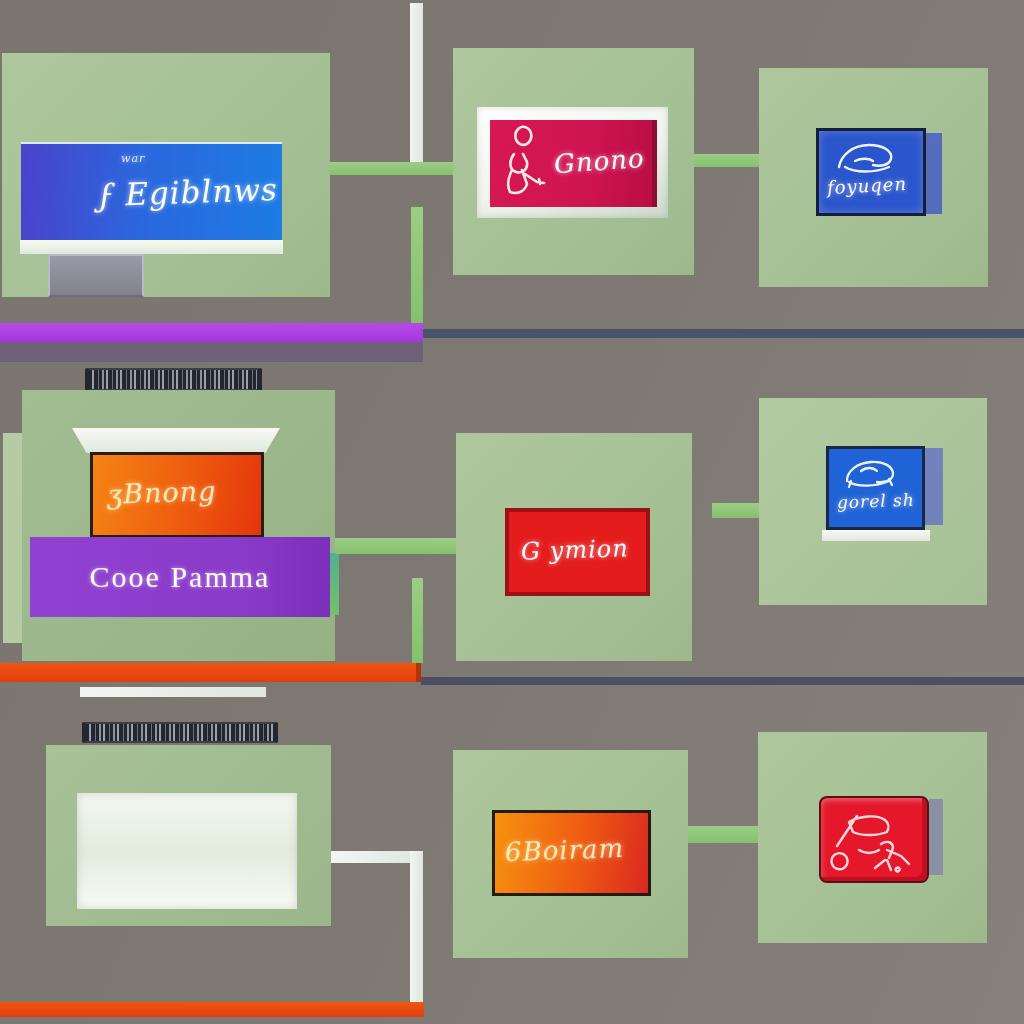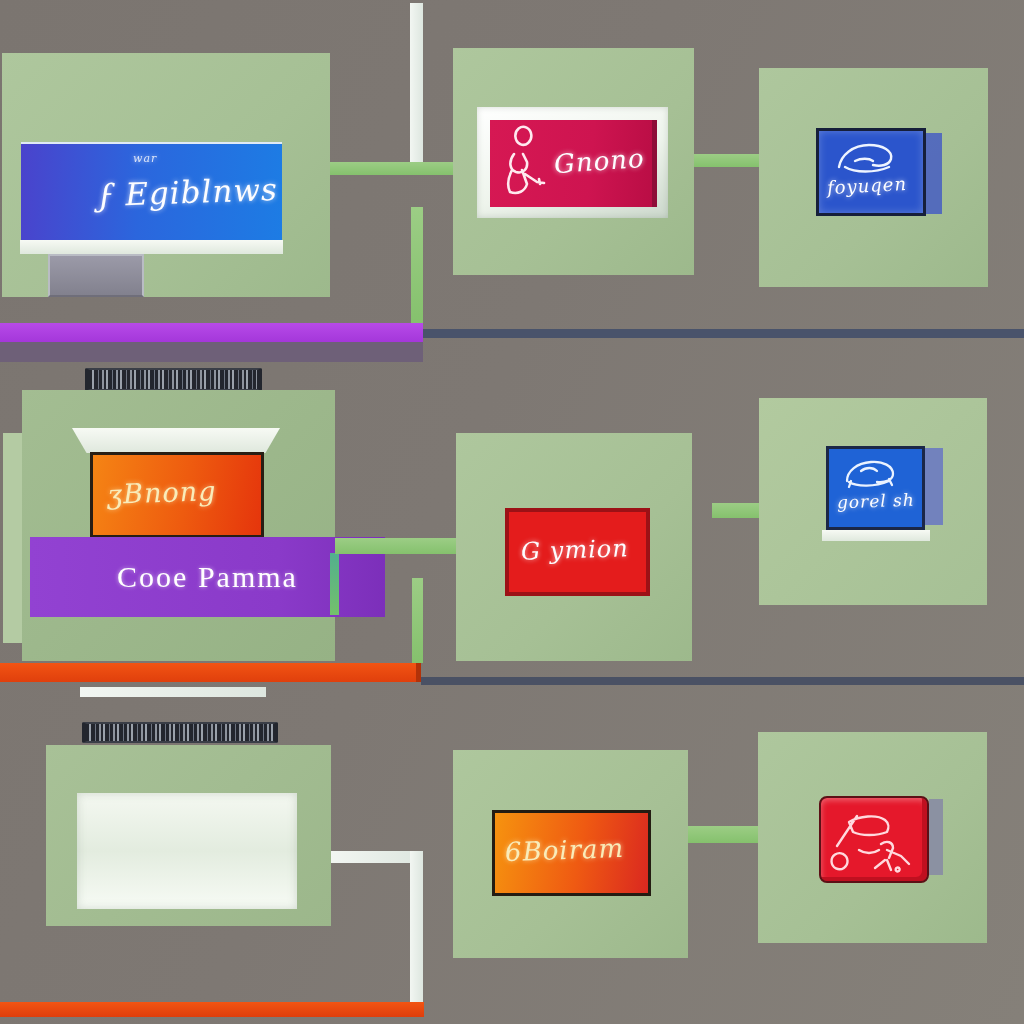--- a/index.html
+++ b/index.html
@@ -33,21 +33,21 @@
 </head>
 <body>
 
 <div id="canvas">
 
   <div class="abs sq" style="left:2px;top:53px;width:328px;height:244px;"></div>
 
   <div class="abs" style="left:21px;top:142px;width:261px;height:98px;
               background:linear-gradient(92deg,#4a43cc 0%,#2b66dd 45%,#1d7ce4 100%);
               border-top:2px solid #dfeaf6;">
-    <div class="abs screen-text" style="left:112px;top:8px;font-size:11px;opacity:.85;">war</div>
+    <div class="abs screen-text" style="left:100px;top:8px;font-size:11px;opacity:.85;">war</div>
     <div class="abs screen-text" style="left:78px;top:30px;font-size:31px;transform:rotate(-2deg);">ϝ Egiblnws</div>
   </div>
   <div class="abs bezel" style="left:20px;top:240px;width:263px;height:14px;"></div>
   <div class="abs" style="left:48px;top:254px;width:96px;height:43px;
               background:linear-gradient(180deg,#9b9aa8,#82818e);
               border:2px solid #b9bcc4;border-bottom-color:#6f6e7a;box-sizing:border-box;"></div>
 
   <div class="abs line-white" style="left:410px;top:3px;width:13px;height:159px;"></div>
 
   <div class="abs conn-green" style="left:330px;top:162px;width:126px;height:13px;"></div>
@@ -88,21 +88,21 @@
   <div class="abs" style="left:22px;top:390px;width:313px;height:271px;
               background:linear-gradient(135deg,#a3bd92,#96b285);"></div>
   <div class="abs" style="left:3px;top:433px;width:19px;height:210px;background:#b4cba3;"></div>
   <div class="abs bezel" style="left:72px;top:428px;width:208px;height:25px;
               clip-path:polygon(0 0,100% 0,93% 100%,7% 100%);"></div>
   <div class="abs" style="left:90px;top:452px;width:174px;height:86px;
               background:linear-gradient(100deg,#f58414 0%,#ee5b0f 55%,#e5350c 100%);
               border:3px solid #281e14;box-sizing:border-box;">
     <div class="abs screen-text cream" style="left:14px;top:22px;font-size:27px;transform:rotate(-2deg);">ʒBnong</div>
   </div>
-  <div class="abs" style="left:30px;top:537px;width:355px;height:80px;
+  <div class="abs" style="left:30px;top:537px;width:300px;height:80px;
               background:linear-gradient(90deg,#9242d2 0%,#8a3ac9 70%,#7c2fba 100%);
               display:flex;align-items:center;justify-content:center;">
     <span style="color:#ffffff;font-family:'Liberation Serif',serif;font-size:30px;letter-spacing:2px;
                  text-shadow:0 0 4px rgba(255,255,255,.6);">Cooe Pamma</span>
   </div>
   <div class="abs" style="left:330px;top:553px;width:9px;height:62px;background:linear-gradient(180deg,#52b08e,#74c06b);"></div>
 
   <div class="abs conn-green" style="left:335px;top:538px;width:121px;height:16px;"></div>
   <div class="abs conn-green" style="left:712px;top:503px;width:48px;height:15px;"></div>
   <div class="abs conn-green" style="left:412px;top:578px;width:11px;height:85px;"></div>

